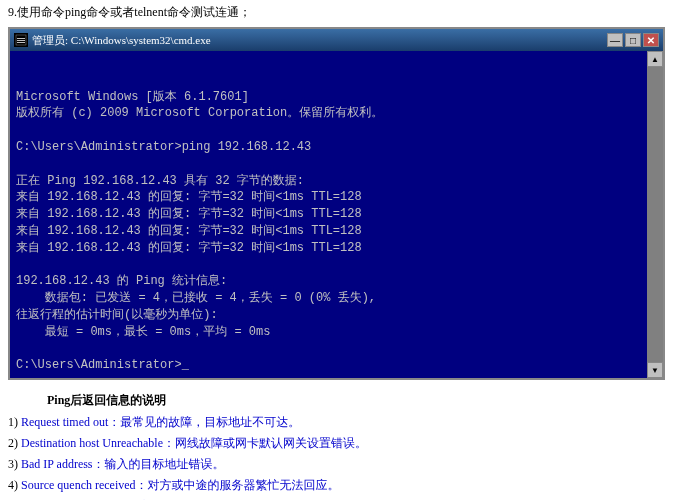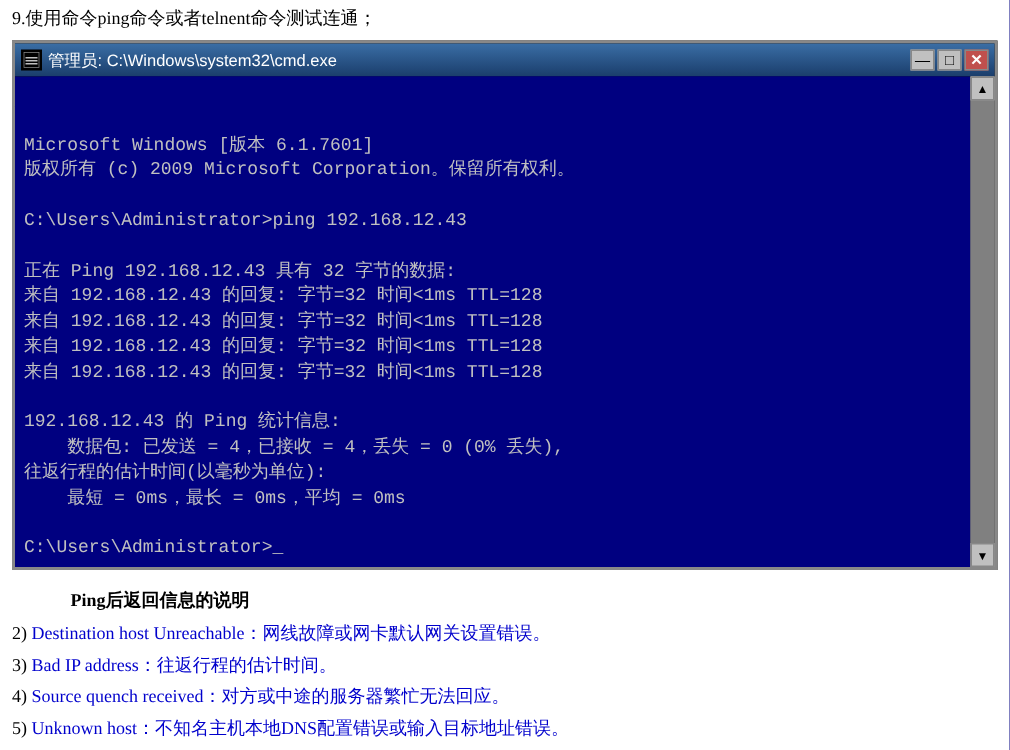--- a/index.html
+++ b/index.html
@@ -46,21 +46,21 @@
       height: 14px;
       background: #000;
       display: flex;
       align-items: center;
       justify-content: center;
     }
 
     .cmd-titlebar-title {
       color: #fff;
       font-size: 11px;
-      font-family: Liberation Sans, sans-serif;
+      font-family: Liberation Serif, serif;
     }
 
     .cmd-titlebar-buttons {
       display: flex;
       gap: 2px;
     }
 
     .cmd-btn {
       width: 16px;
       height: 14px;
@@ -79,21 +79,20 @@
 
     .cmd-body {
       background: #000080;
       color: #c0c0c0;
       font-family: 'Courier New', 'Lucida Console', monospace;
       font-size: 12px;
       padding: 4px 6px;
       min-height: 220px;
       line-height: 1.4;
       white-space: pre-wrap;
-      border-radius: 20px;
     }
 
     .cmd-line {
       display: block;
       color: #c0c0c0;
     }
 
     .cmd-wrapper {
       position: relative;
       display: flex;
@@ -183,18 +182,19 @@
       <div class="cmd-scroll-btn">▲</div>
       <div class="cmd-scroll-track"></div>
       <div class="cmd-scroll-btn">▼</div>
     </div>
   </div>
 </div>
 
 <div class="content-section">
   <div class="section-title">Ping后返回信息的说明</div>
   <div id="ping-items-container">
+      <div class="item-line"><span>1) </span><span style="color: rgb(0, 0, 204);">Request timed out：最常见的故障，目标地址不可达。</span></div>
       <div class="item-line"><span>2) </span><span style="color: rgb(0, 0, 204);">Destination host Unreachable：网线故障或网卡默认网关设置错误。</span></div>
-      <div class="item-line"><span>3) </span><span style="color: rgb(0, 0, 204);">Bad IP address：往返行程的估计时间。</span></div>
+      <div class="item-line"><span>3) </span><span style="color: rgb(0, 0, 204);">Bad IP address：输入的目标地址错误。</span></div>
       <div class="item-line"><span>4) </span><span style="color: rgb(0, 0, 204); text-align: right;">Source quench received：对方或中途的服务器繁忙无法回应。</span></div>
       <div class="item-line"><span>5) </span><span style="color: rgb(0, 0, 204);">Unknown host：不知名主机本地DNS配置错误或输入目标地址错误。</span></div>
     </div>
 </div>
 
 </body></html>

